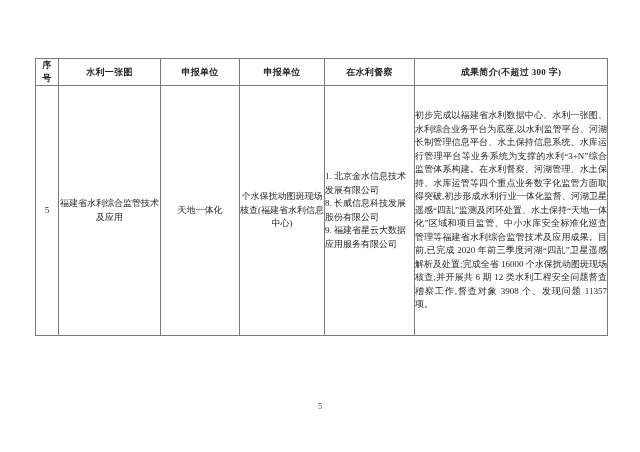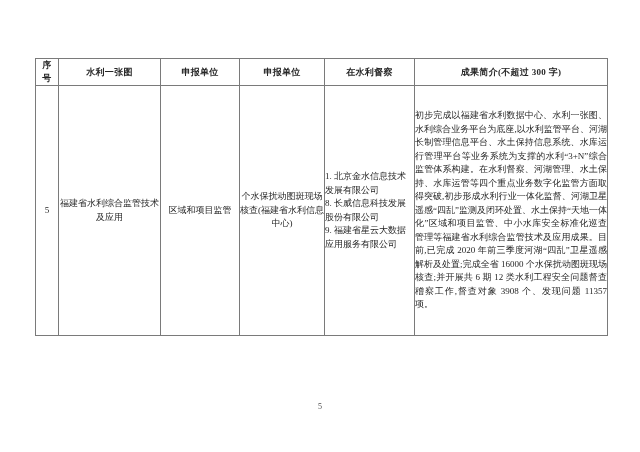--- a/index.html
+++ b/index.html
@@ -90,21 +90,21 @@
         <th>申报单位</th>
         <th>申报单位</th>
         <th>在水利督察</th>
         <th>成果简介(不超过 300 字)</th>
       </tr>
     </thead>
     <tbody>
       <tr>
         <td class="cell-center">5</td>
         <td class="cell-center">福建省水利综合监管技术及应用</td>
-        <td class="cell-center">区域和项目监管</td>
+        <td class="cell-center">天地一体化</td>
         <td class="cell-center">个水保扰动图斑现场核查(福建省水利信息中心)</td>
         <td class="cell-partners">
           <div class="partner-line">1. 北京金水信息技术发展有限公司</div>
           <div class="partner-line">8. 长威信息科技发展股份有限公司</div>
           <div class="partner-line">9. 福建省星云大数据应用服务有限公司</div>
         </td>
         <td class="cell-summary">初步完成以福建省水利数据中心、水利一张图、水利综合业务平台为底座,以水利监管平台、河湖长制管理信息平台、水土保持信息系统、水库运行管理平台等业务系统为支撑的水利“3+N”综合监管体系构建。在水利督察、河湖管理、水土保持、水库运管等四个重点业务数字化监管方面取得突破,初步形成水利行业一体化监督、河湖卫星遥感“四乱”监测及闭环处置、水土保持“天地一体化”区域和项目监管、中小水库安全标准化巡查管理等福建省水利综合监管技术及应用成果。目前,已完成 2020 年前三季度河湖“四乱”卫星遥感解析及处置;完成全省 16000 个水保扰动图斑现场核查;并开展共 6 期 12 类水利工程安全问题督查稽察工作,督查对象 3908 个、发现问题 11357 项。</td>
       </tr>
     </tbody>
   </table>

